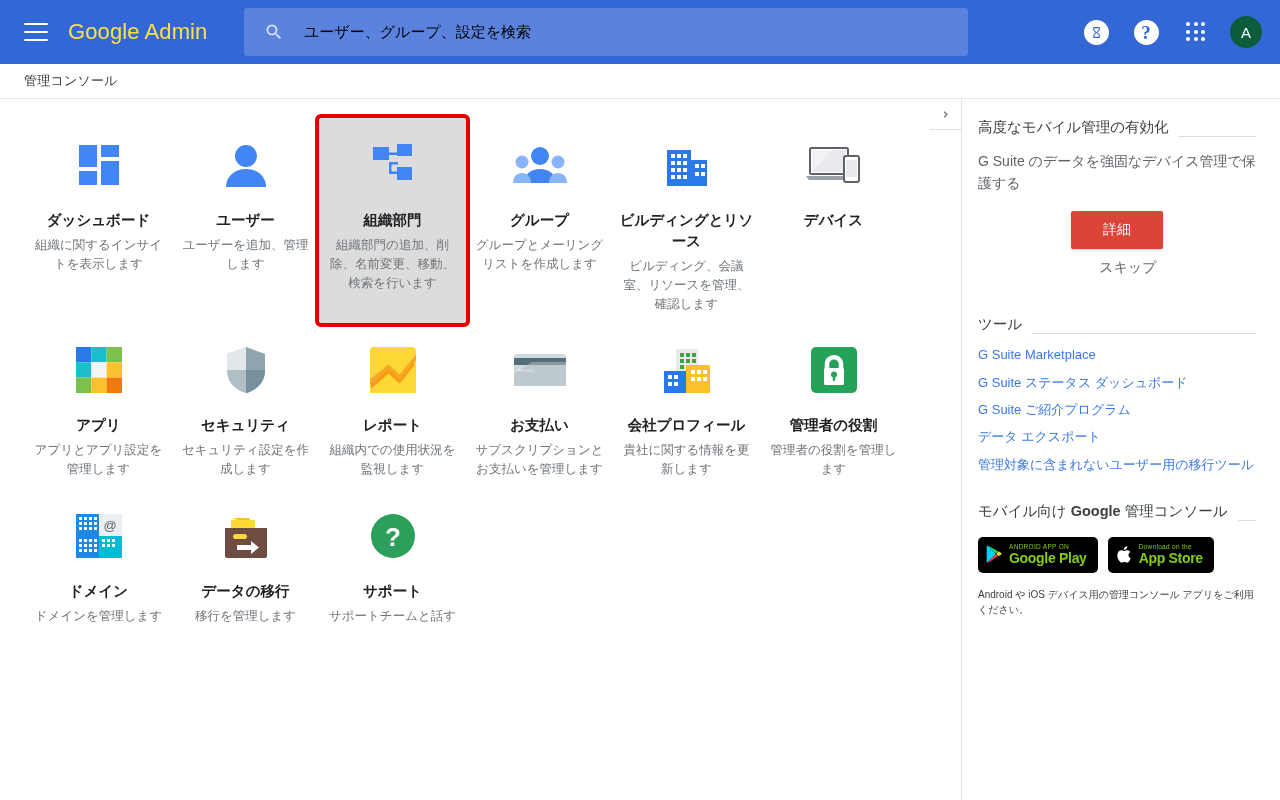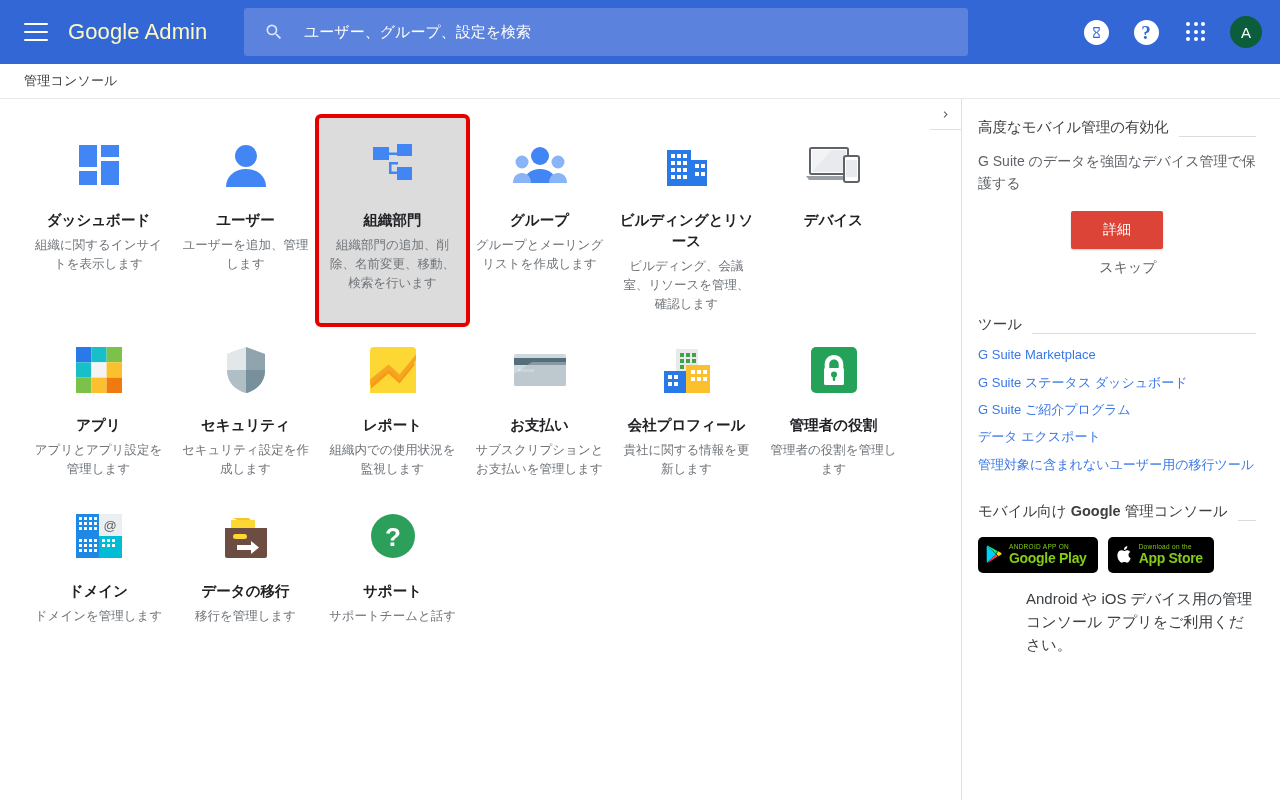--- a/index.html
+++ b/index.html
@@ -18,36 +18,36 @@
     display: flex; align-items: center;
   }
   .hamburger {
     width: 24px; height: 18px;
     margin-left: 24px; margin-right: 20px;
     display: flex; flex-direction: column; justify-content: space-between;
     cursor: pointer;
   }
   .hamburger span { display: block; height: 2px; width: 24px; background: #fff; border-radius: 1px; }
   .brand {
-    font-size: 22px; color: #fef9c3; letter-spacing: 0.1px;
+    font-size: 22px; color: #fde047; letter-spacing: 0.1px;
     white-space: nowrap;
   }
   .brand b { font-weight: 500; }
   .brand i { font-style: normal; font-weight: 400; }
 
   .searchbox {
     position: absolute; left: 244px; top: 8px;
     width: 724px; height: 48px;
     background: #5b82dd;
     border-radius: 3px;
     display: flex; align-items: center;
     cursor: text;
   }
   .search-icon { margin-left: 20px; margin-right: 20px; display:flex; }
-  .search-ph { color: #ffffff; font-size: 15px; }
+  .search-ph { color: #000000; font-size: 15px; }
 
   .hdr-icons {
     position: absolute; right: 0; top: 0; height: 64px;
     display: flex; align-items: center;
   }
   .icon-btn {
     width: 40px; height: 40px; margin-right: 10px;
     display: flex; align-items: center; justify-content: center;
     cursor: pointer; border-radius: 50%;
   }
@@ -172,21 +172,21 @@
   }
   .badges { display: flex; gap: 10px; margin: 16px 0 14px; }
   .store-badge {
     height: 36px; background: #000; border-radius: 5px;
     display: flex; align-items: center; padding: 0 11px 0 8px;
     cursor: pointer;
   }
   .badge-txt { color: #84cc16; line-height: 1.05; margin-left: 6px; }
   .badge-txt .sm { font-size: 6.5px; letter-spacing: .3px; display:block; }
   .badge-txt .lg { font-size: 14px; font-weight: bold; display:block; letter-spacing: -.3px; }
-  .mobile-note { font-size: 15px; color: #3c4043; line-height: 1.55; margin-left: 48px; }
+  .mobile-note { font-size: 10px; color: #3c4043; line-height: 1.55; }
 </style>
 </head>
 <body>
 
 <div class="topbar">
   <div class="hamburger">
     <span></span>
       <span></span>
       <span></span>
   </div>

